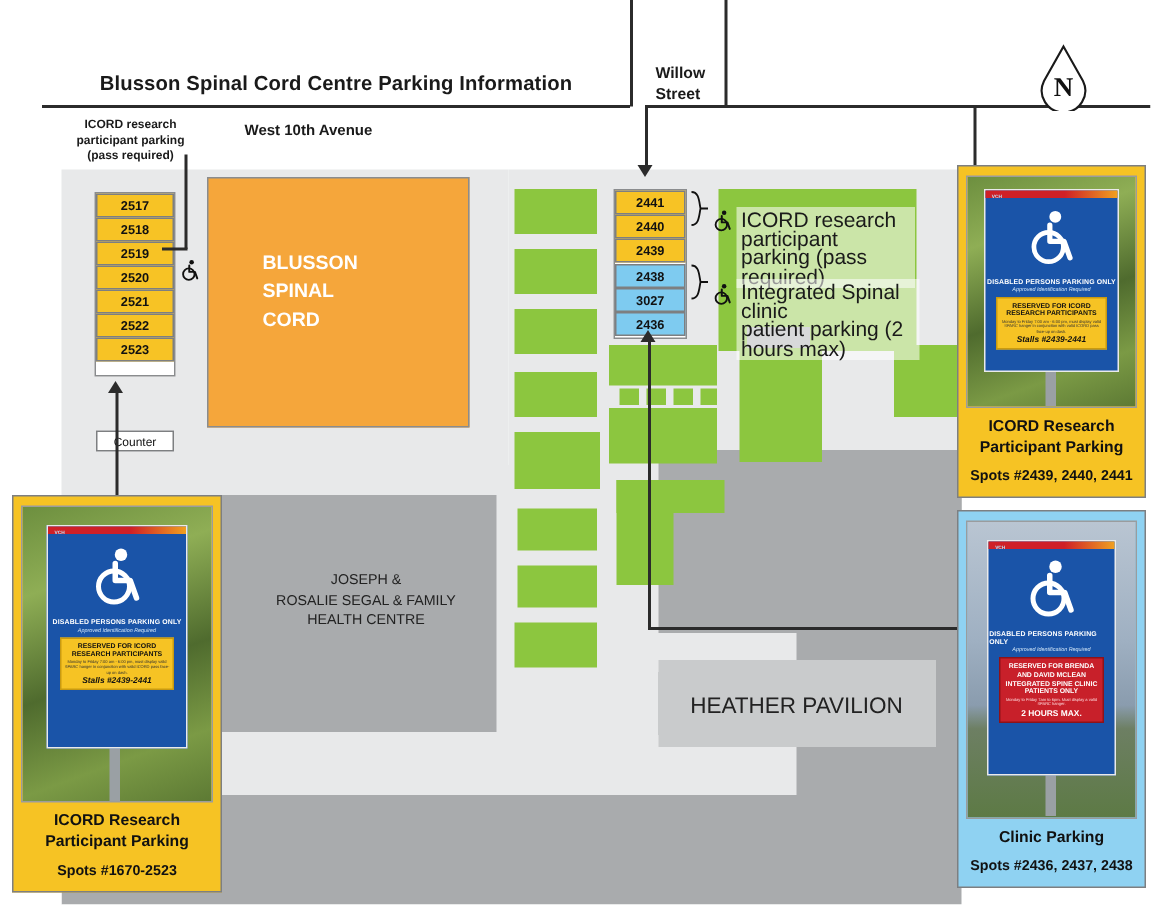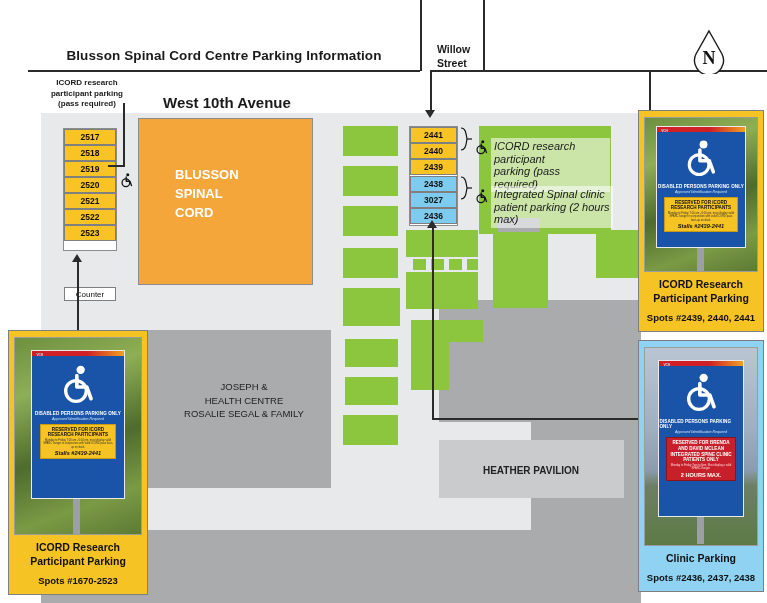--- a/index.html
+++ b/index.html
@@ -37,22 +37,22 @@
     position: absolute; left: 483px; top: 0px; width: 2px; height: 71px;
     background: #2b2b2b;
   }
 
   
   .willow {
     position: absolute; left: 437px; top: 42px; width: 46px;
     font-size: 10.5px; font-weight: bold; color: #1a1a1a; line-height: 14px;
   }
   .w10th {
-    position: absolute; left: 163px; top: 94px;
-    font-size: 15px; font-weight: bold; color: #1a1a1a;
+    position: absolute; left: 163px; top: 82px;
+    font-size: 10px; font-weight: bold; color: #1a1a1a;
   }
 
   
   .compass { position: absolute; left: 688px; top: 28px; width: 42px; height: 46px; }
 
   
   .map { position: absolute; left: 1px; top: 0; width: 767px; height: 446px; }
   .shape { position: absolute; }
   .lot      { background: #e8e9ea; }
   .road     { background: #a9abad; }
@@ -77,22 +77,22 @@
     position: absolute; text-align: center;
     font-size: 13px; font-weight: bold; color: #ffffff; line-height: 19px;
   }
   .bldg-label-dark {
     position: absolute; text-align: center;
     font-size: 9.5px; color: #222; line-height: 13.5px; font-weight: normal;
   }
 
   
   .note {
-    position: absolute; font-size: 11px; color: #1a1a1a; line-height: 12.5px;
-    background: rgba(255,255,255,0.55); padding: 2px 3px; font-style: italic;
+    position: absolute; font-size: 14px; color: #1a1a1a; line-height: 12.5px;
+    background: rgba(255,255,255,0.55); padding: 2px 3px;
   }
   .note-plain {
     position: absolute; font-size: 8px; color: #1a1a1a; line-height: 10.5px;
     text-align: center; font-weight: bold;
   }
 
   
   .line-v { position: absolute; width: 1.5px; background: #2b2b2b; }
   .line-h { position: absolute; height: 1.5px; background: #2b2b2b; }
   .arrow-down, .arrow-up {
@@ -194,25 +194,25 @@
     <div class="shape road" style="left:40px;  top:330px; width:290px; height:158px;"></div>
     <div class="shape road" style="left:438px; top:300px; width:202px; height:122px;"></div>
     <div class="shape road" style="left:530px; top:300px; width:110px; height:230px;"></div>
     <div class="shape road" style="left:438px; top:448px; width:140px; height:42px;"></div>
     <div class="shape road-lt" style="left:438px; top:440px; width:185px; height:58px;"></div>
     <div class="shape road" style="left:40px;  top:530px; width:600px; height:73px;"></div>
     <div class="shape white" style="left:0px;   top:530px; width:40px;  height:73px;"></div>
 
     <div class="bldg-label-dark" style="left:148px; top:380px; width:190px;">
       <div>JOSEPH &amp;</div>
+      <div>ROSALIE SEGAL &amp; FAMILY</div>
       <div>HEALTH CENTRE</div>
-      <div>ROSALIE SEGAL &amp; FAMILY</div>
-    </div>
-
-    <div class="bldg-label-dark" style="left:440px; top:464px; width:180px; font-size:10px;font-weight:bold;">
+    </div>
+
+    <div class="bldg-label-dark" style="left:440px; top:464px; width:180px; font-size:15px;">
       <div>HEATHER PAVILION</div>
     </div>
 
     <div class="shape green" style="left:342px; top:126px; width:55px; height:30px;"></div>
     <div class="shape green" style="left:342px; top:166px; width:55px; height:30px;"></div>
     <div class="shape green" style="left:342px; top:206px; width:55px; height:30px;"></div>
     <div class="shape green" style="left:342px; top:248px; width:55px; height:30px;"></div>
     <div class="shape green" style="left:342px; top:288px; width:57px; height:38px;"></div>
     <div class="shape green" style="left:344px; top:339px; width:53px; height:28px;"></div>
     <div class="shape green" style="left:344px; top:377px; width:53px; height:28px;"></div>

